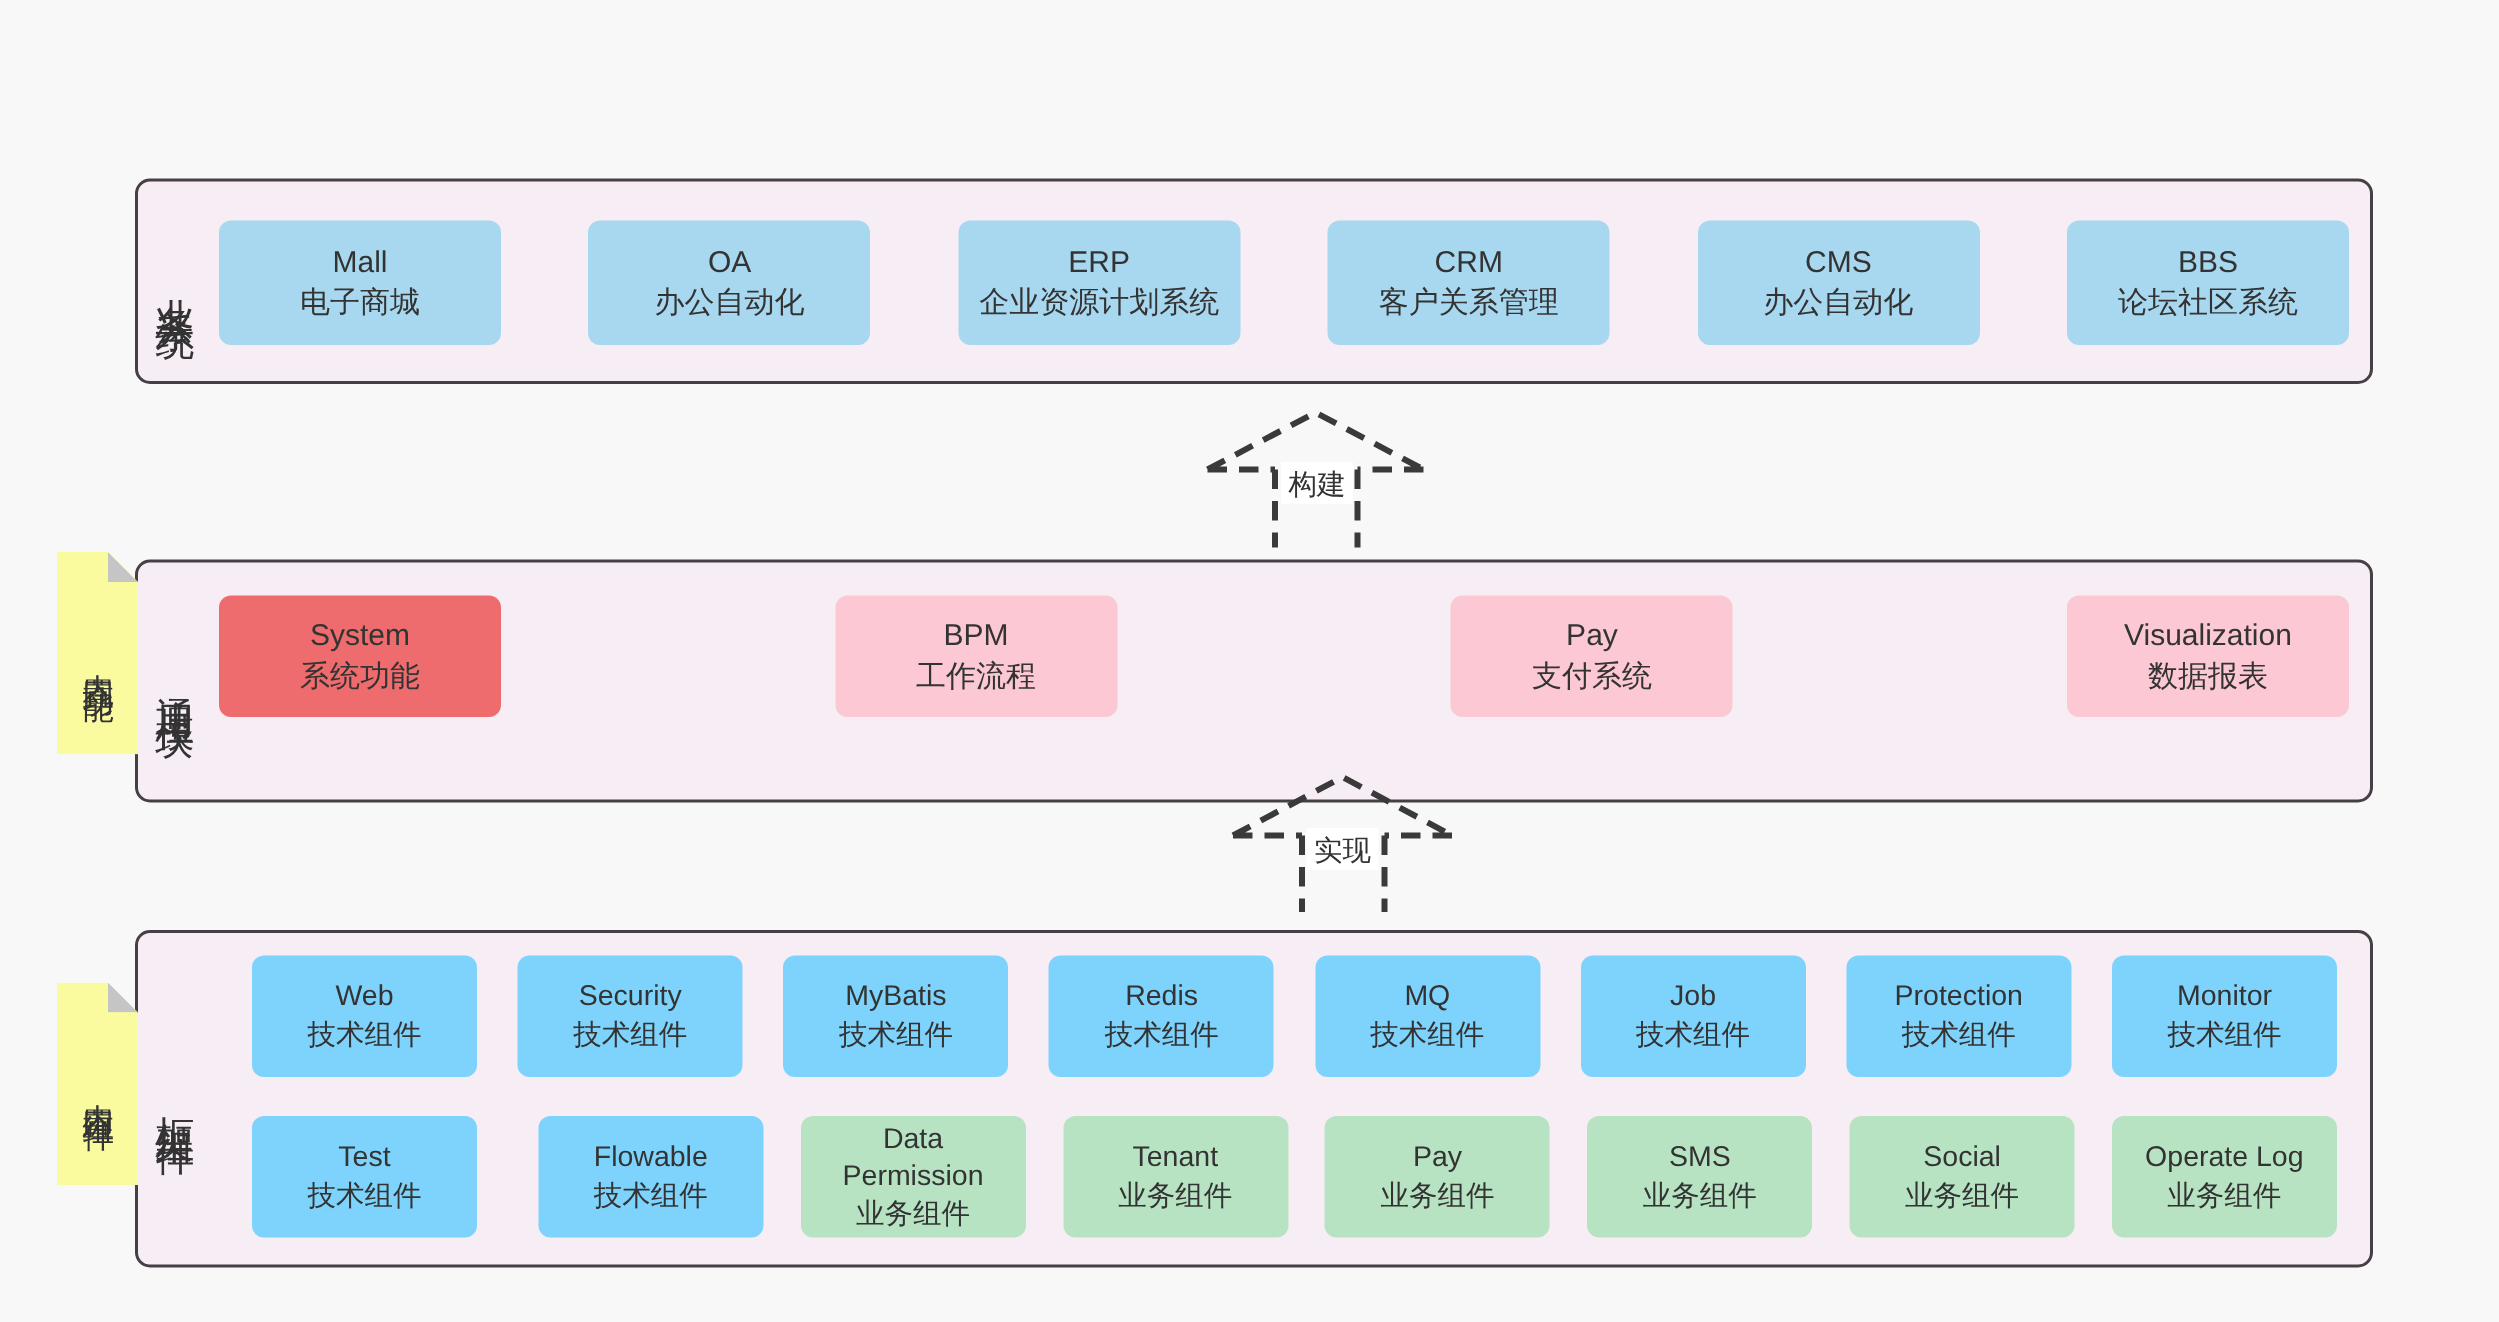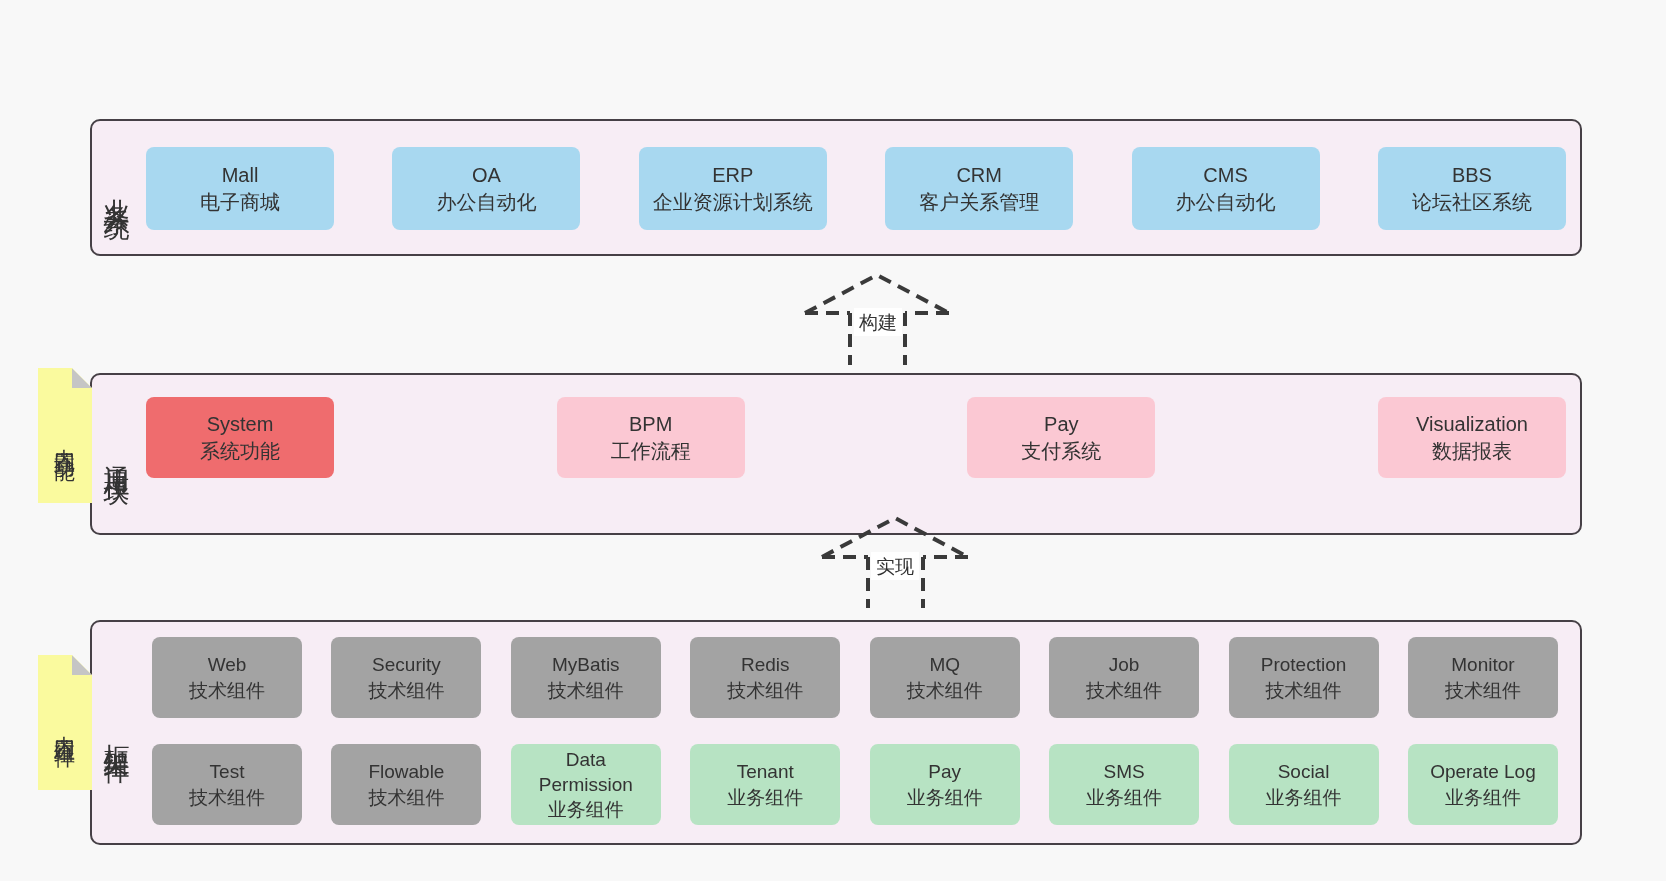--- a/index.html
+++ b/index.html
@@ -58,21 +58,21 @@
     padding: 0 12px;
     color: #333;
   }
   .row6 .box { width: 188px; }
   #layer-business .box { height: 83px; }
   #layer-modules  .box { height: 81px; }
   .row8 .box { width: 150px; height: 81px; font-size: 19px; }
   .box.blue       { background: #a8d8f0; }
   .box.red        { background: #ef6c6e; }
   .box.pink       { background: #fbc8d3; }
-  .box.green      { background: #a3a3a3; }
+  .box.green      { background: #7dd3fc; margin-left: 16px; }
   .box.lightgreen { background: #b7e3c3; }
   .box-title, .box-subtitle { display: block; }
   .sticky-note {
     position: absolute;
     left: 38px;
     width: 54px;
     height: 135px;
     background: #fafa9e;
     z-index: 3;
     clip-path: polygon(0 0, calc(100% - 20px) 0, 100% 20px, 100% 100%, 0 100%);

